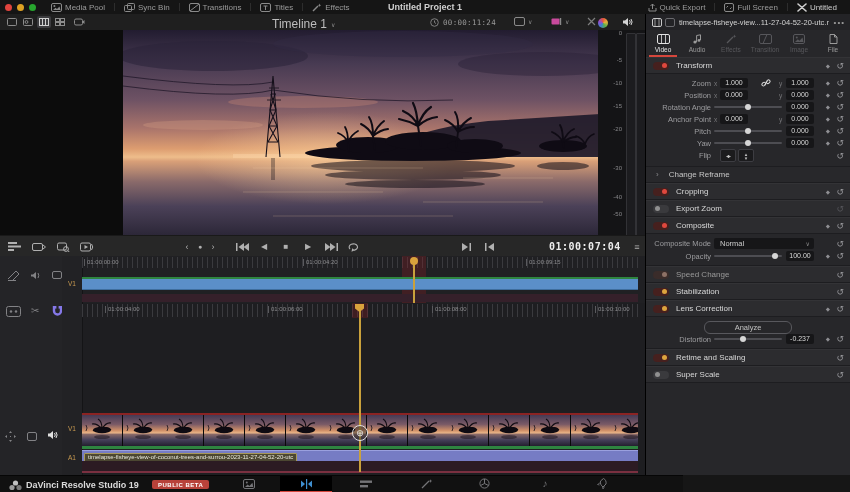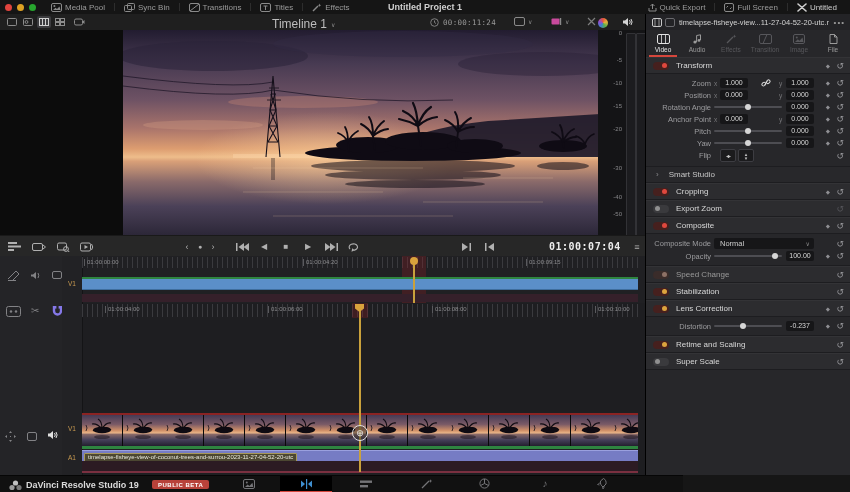--- a/index.html
+++ b/index.html
@@ -472,21 +472,21 @@
         <div class="fbtn" style="left:74px">◂▸</div>
         <div class="fbtn" style="left:92px">
             <span style="letter-spacing:0;display:flex;flex-direction:column;line-height:4px;font-size:5px">▴<br>▾</span>
           </div>
         <span class="rst">↺</span>
       </div>
       <div style="height:3px;border-bottom:1px solid #1d1d20"></div>
 
       <div class="srow">
         <span style="margin-left:10px;color:#8a8a8d;font-size:8px">›</span>
-        <span class="t" style="margin-left:10px;font-size:8px;color:#c6c6c6">Smart Studio</span>
+        <span class="t" style="margin-left:10px;font-size:8px;color:#c6c6c6">Change Reframe</span>
       </div>
 
       <div class="sech">
         <div class="tgl on">
             <div class="dot"></div>
           </div>
         <span class="t">Cropping</span>
         <span class="kf">◆</span>
         <span class="rst">↺</span>
       </div>
@@ -545,20 +545,23 @@
 
       <div class="sech">
         <div class="tgl amber">
             <div class="dot"></div>
           </div>
         <span class="t">Lens Correction</span>
         <span class="kf">◆</span>
         <span class="rst">↺</span>
       </div>
       <div style="height:3px"></div>
+      <div class="irow" style="height:13px">
+        <div class="abtn">Analyze</div>
+      </div>
       <div class="irow">
         <span class="rlbl">Distortion</span>
         <div class="sl">
             <div class="kn" style="left:26px"></div>
           </div>
         <span class="vbox" style="left:140px">-0.237</span>
         <span class="kf">◆</span>
         <span class="rst">↺</span>
       </div>
       <div style="height:3px;border-bottom:1px solid #1d1d20"></div>

